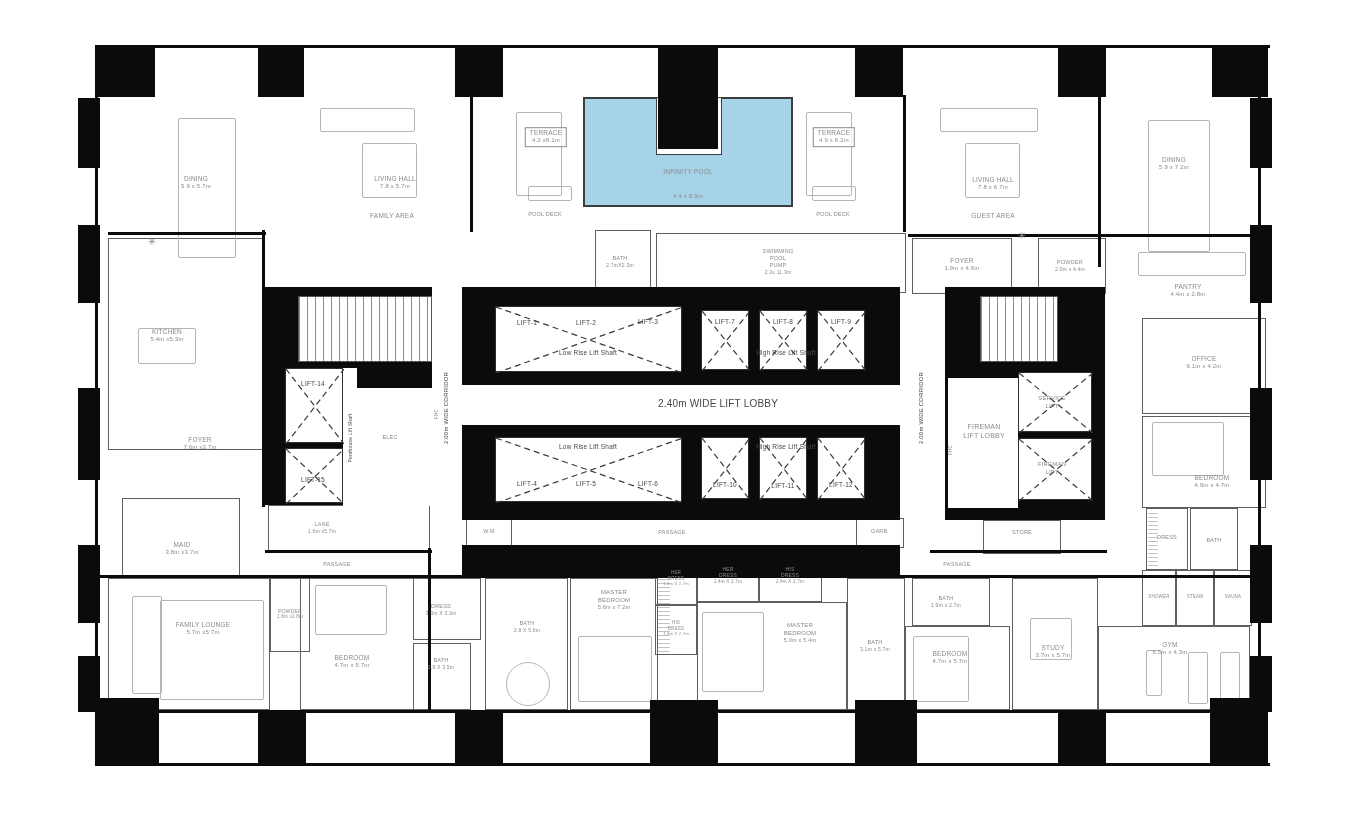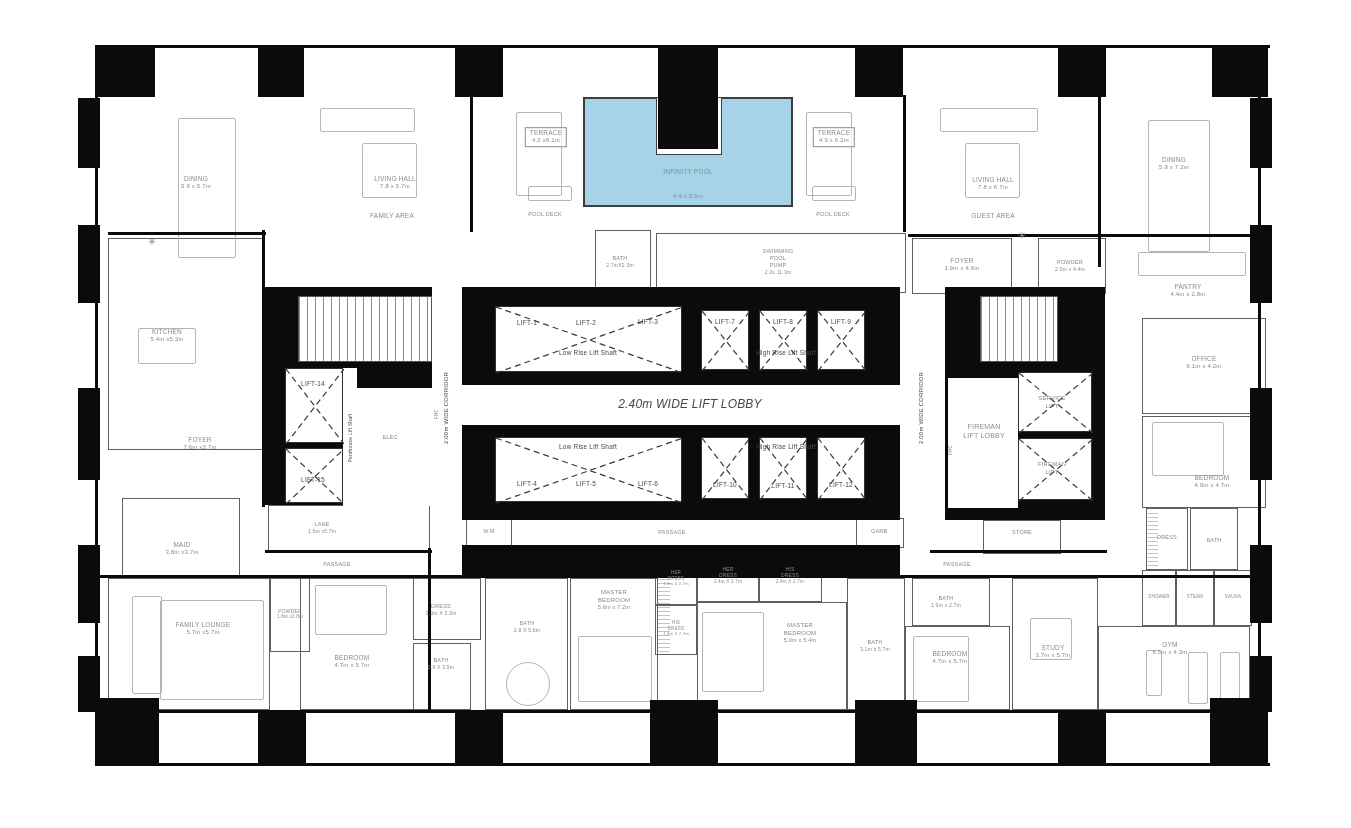--- a/index.html
+++ b/index.html
@@ -277,21 +277,21 @@
     <div class="lbl" style="left: 833px; top: 214px; font-size: 5.5px;">POOL DECK</div>
     <div class="lbl" style="left: 993px; top: 216px;">GUEST AREA</div>
     <div class="lbl dark" style="left: 527px; top: 323px;">LIFT-1</div>
     <div class="lbl dark" style="left: 586px; top: 323px;">LIFT-2</div>
     <div class="lbl dark" style="left: 648px; top: 322px;">LIFT-3</div>
     <div class="lbl dark" style="left: 588px; top: 353px;">Low Rise Lift Shaft</div>
     <div class="lbl dark" style="left: 725px; top: 322px;">LIFT-7</div>
     <div class="lbl dark" style="left: 783px; top: 322px;">LIFT-8</div>
     <div class="lbl dark" style="left: 841px; top: 322px;">LIFT-9</div>
     <div class="lbl dark" style="left: 786px; top: 353px;">High Rise Lift Shaft</div>
-    <div class="lbl dark" style="left: 690px; top: 404px; font-size: 12px; font-style: italic;">2.40m WIDE LIFT LOBBY</div>
+    <div class="lbl dark" style="left: 718px; top: 404px; font-size: 10px;">2.40m WIDE LIFT LOBBY</div>
     <div class="lbl dark" style="left: 588px; top: 447px;">Low Rise Lift Shaft</div>
     <div class="lbl dark" style="left: 527px; top: 484px;">LIFT-4</div>
     <div class="lbl dark" style="left: 586px; top: 484px;">LIFT-5</div>
     <div class="lbl dark" style="left: 648px; top: 484px;">LIFT-6</div>
     <div class="lbl dark" style="left: 786px; top: 447px;">High Rise Lift Shaft</div>
     <div class="lbl dark" style="left: 725px; top: 485px;">LIFT-10</div>
     <div class="lbl dark" style="left: 783px; top: 486px;">LIFT-11</div>
     <div class="lbl dark" style="left: 841px; top: 485px;">LIFT-12</div>
     <div class="lbl dark" style="left: 313px; top: 384px;">LIFT-14</div>
     <div class="lbl dark" style="left: 313px; top: 480px;">LIFT-15</div>

